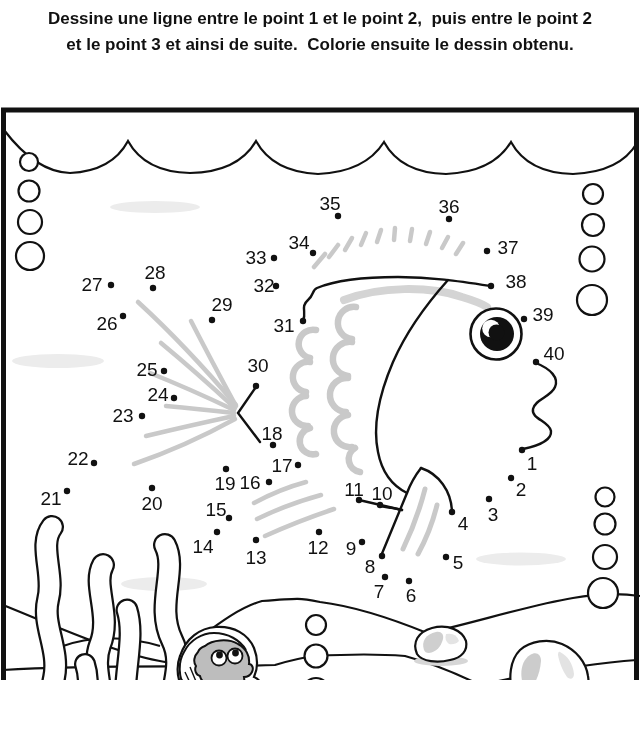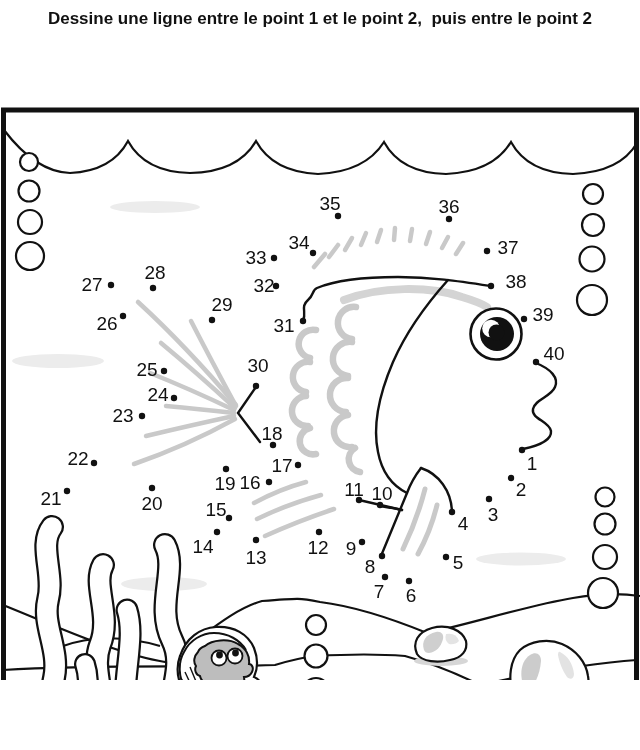--- a/index.html
+++ b/index.html
@@ -10,20 +10,21 @@
   .title div{white-space:pre;}
   .scene{position:absolute;left:0;top:0;width:640px;height:750px;}
   .dot-label{font-family:"Liberation Sans",sans-serif;font-size:19px;fill:#111;}
 </style>
 </head>
 <body>
 
 <div class="page">
   <div class="title">
     <div>Dessine une ligne entre le point 1 et le point 2,  puis entre le point 2</div>
+    <div>et le point 3 et ainsi de suite.  Colorie ensuite le dessin obtenu.</div>
   </div>
 
   <svg class="scene" viewBox="0 0 640 750">
 
     <path d="M4,130 Q36,172 70,173 Q112,171 128,141 Q145,172 190,173 Q238,172 256,141
          Q273,172 318,174 Q365,172 384,142 Q401,173 446,174 Q493,172 511,142
          Q528,173 573,174 Q620,172 637,143" fill="none" stroke="#111" stroke-width="2.2"></path>
 
     <g fill="#ececec">
       <ellipse cx="155" cy="207" rx="45" ry="6"></ellipse>

